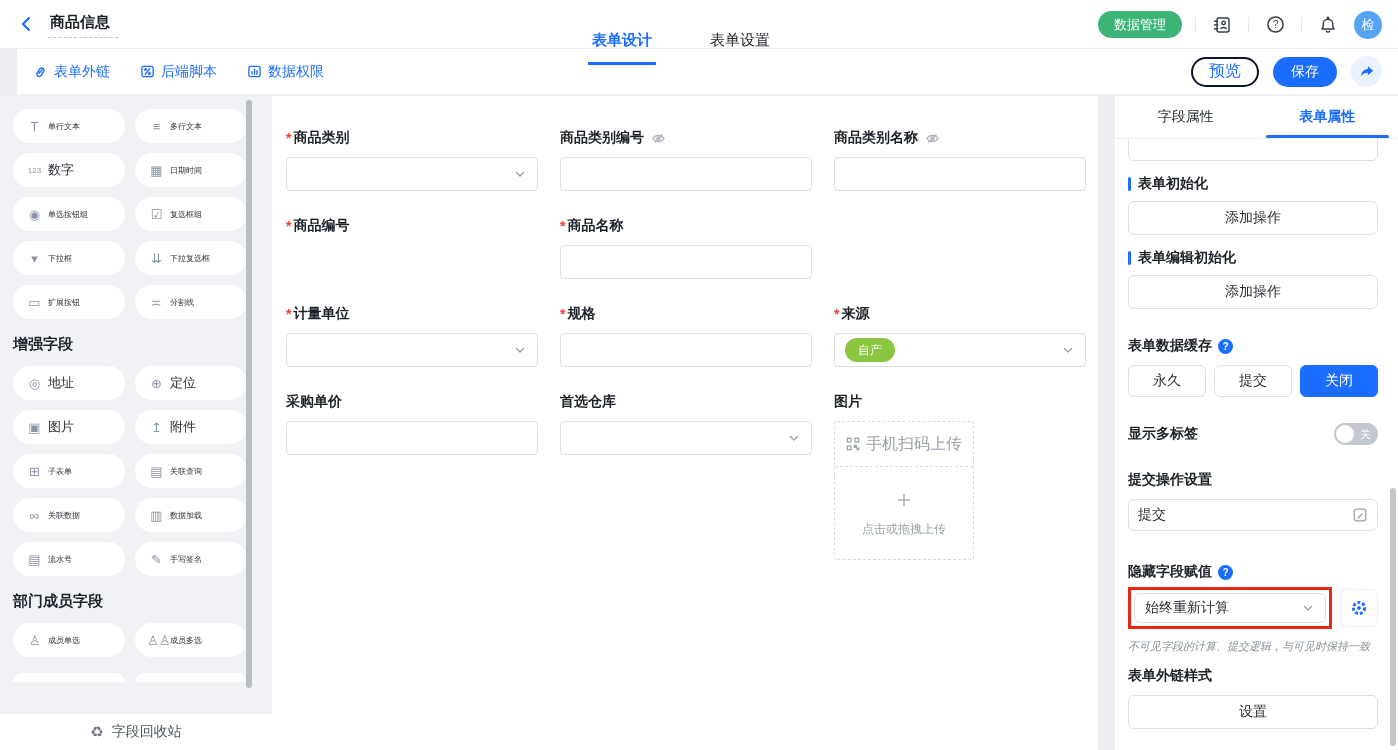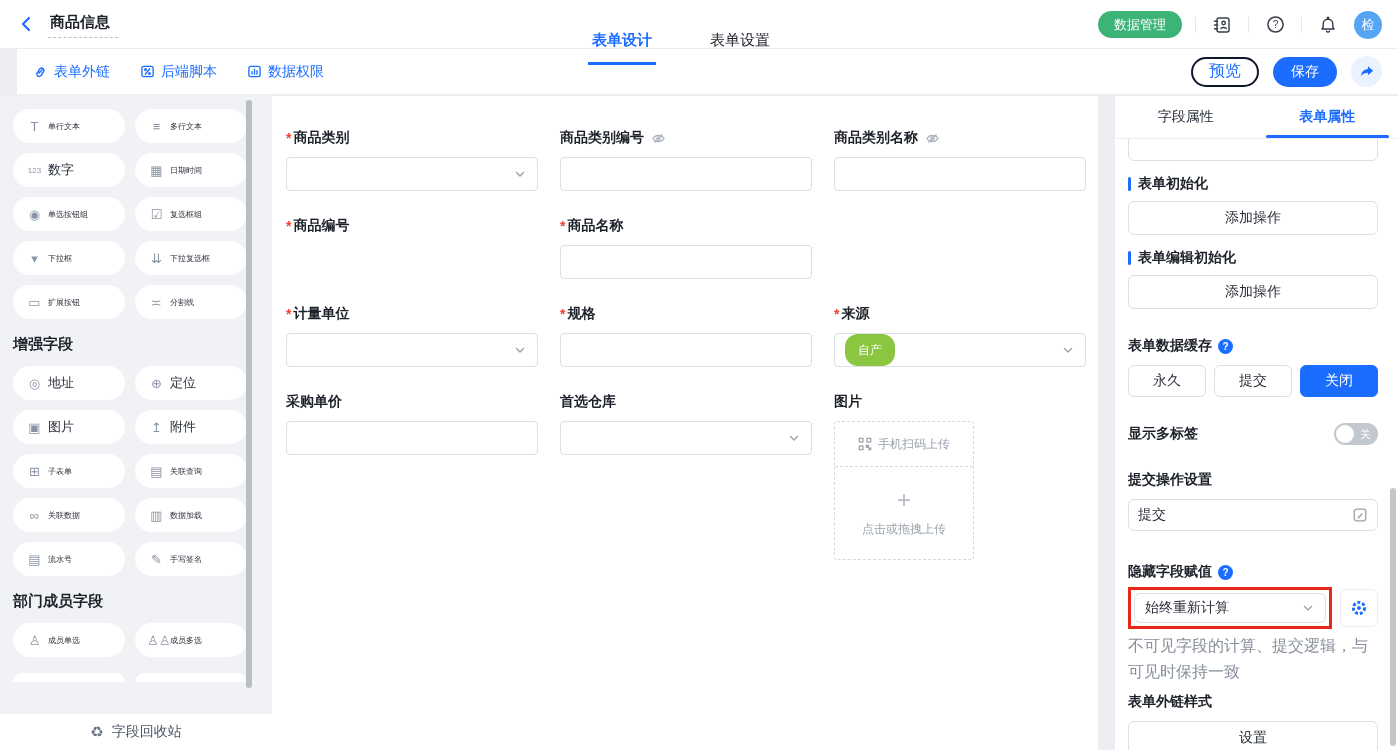--- a/index.html
+++ b/index.html
@@ -50,23 +50,23 @@
   .required .flabel::before{content:"*";color:#f04134;margin-right:2px;font-weight:700;}
   .eye-off{margin-left:7px;display:flex;}
   .ctrl{height:34px;border:1px solid #dcdfe5;border-radius:4px;background:#fff;display:flex;align-items:center;padding:0 10px;position:relative;z-index:1;}
   .ctrl .chev{margin-left:auto;}
   .ctrl-group{display:flex;position:relative;z-index:1;}
   .ctrl-group .ctrl{flex:1;border-radius:4px 0 0 4px;}
   .mini-btn{width:60px;height:34px;background:#1b6dff;color:#fff;font-size:12px;border-radius:0 4px 4px 0;display:flex;align-items:center;justify-content:center;cursor:pointer;flex:none;}
   .cell.selected::before{content:"";position:absolute;left:-10px;right:-15px;top:-13px;bottom:-19px;background:#e7f0fd;z-index:0;}
   .field-actions{position:absolute;top:-9px;right:-6px;display:flex;gap:11px;z-index:2;}
   .circle-btn{width:30px;height:30px;border-radius:50%;background:#fff;box-shadow:0 1px 5px rgba(31,35,41,.18);display:flex;align-items:center;justify-content:center;cursor:pointer;}
-  .tag{height:32px;padding:0 13px;border-radius:13px;background:#8bc640;color:#fff;font-size:12px;display:flex;align-items:center;}
+  .tag{height:24px;padding:0 13px;border-radius:13px;background:#8bc640;color:#fff;font-size:12px;display:flex;align-items:center;}
   .uploader{width:140px;border:1px dashed #d5d9e0;border-radius:3px;position:relative;z-index:1;background:#fff;}
-  .up-top{height:45px;border-bottom:1px dashed #d5d9e0;display:flex;align-items:center;justify-content:center;gap:6px;color:#9aa1ac;font-size:12px;cursor:pointer;}
+  .up-top{height:45px;border-bottom:1px dashed #d5d9e0;display:flex;align-items:center;justify-content:center;gap:6px;color:#9aa1ac;font-size:16px;cursor:pointer;}
   .up-bottom{height:92px;display:flex;flex-direction:column;align-items:center;justify-content:center;color:#9aa1ac;font-size:12px;cursor:pointer;}
   .plus-glyph{font-size:24px;color:#b4bac4;line-height:24px;margin-bottom:9px;font-weight:300;}
 
   
   .rpanel{position:absolute;left:1115px;top:96px;right:0;bottom:0;background:#fff;}
   .ptabs{height:43px;border-bottom:1px solid #ebedf0;display:flex;}
   .ptab{flex:1;display:flex;align-items:center;justify-content:center;font-size:14px;color:#2a2f3a;position:relative;cursor:pointer;}
   .ptab.active{color:#1b6dff;font-weight:600;}
   .ptab.active::after{content:"";position:absolute;left:9px;right:9px;bottom:0;height:3px;background:#1b6dff;border-radius:2px;}
   .pcontent{position:absolute;top:43px;left:13px;right:20px;bottom:0;overflow:hidden;}
@@ -86,21 +86,21 @@
   .toggle{width:44px;height:22px;border-radius:11px;background:#c3c7cf;position:relative;cursor:pointer;}
   .toggle .knob{position:absolute;left:2px;top:2px;width:18px;height:18px;border-radius:50%;background:#fff;}
   .toggle .tlabel{position:absolute;right:7px;top:4px;font-size:11px;color:#fff;line-height:14px;}
   .submit-title{margin-top:26px;margin-bottom:10px;}
   .input-like{height:32px;border:1px solid #dcdfe5;border-radius:6px;display:flex;align-items:center;justify-content:space-between;padding:0 9px;font-size:14px;color:#2a2f3a;cursor:text;}
   .hidden-title{margin-top:32px;margin-bottom:6px;}
   .assign-row{display:flex;gap:8px;align-items:stretch;}
   .red-annot{flex:1;border:3px solid #e8271b;padding:3px;}
   .select-like{height:30px;border:1px solid #dcdfe5;border-radius:6px;display:flex;align-items:center;justify-content:space-between;padding:0 10px;font-size:14px;color:#2a2f3a;cursor:pointer;}
   .gear-btn{width:38px;height:100%;min-height:38px;border:1px solid #eceef2;border-radius:6px;background:#fff;display:flex;align-items:center;justify-content:center;cursor:pointer;align-self:center;height:38px;flex:none;}
-  .hint{font-size:16px;color:#878f9b;line-height:26px;margin-top:4px;}
+  .hint{font-size:11px;color:#878f9b;line-height:26px;margin-top:4px;font-style:italic;}
   .link-style-title{margin-top:8px;margin-bottom:10px;}
   .rp-thumb{position:absolute;right:2px;top:392px;width:6px;height:258px;background:#c3c6cb;border-radius:3px;}
 </style>
 </head>
 <body>
 
 <div class="topbar">
   <span class="back-btn">
     <svg width="18" height="18" viewBox="0 0 18 18">
         <polyline points="11,3 5,9 11,15" fill="none" stroke="#1b6dff" stroke-width="2.2" stroke-linecap="round" stroke-linejoin="round"></polyline>

